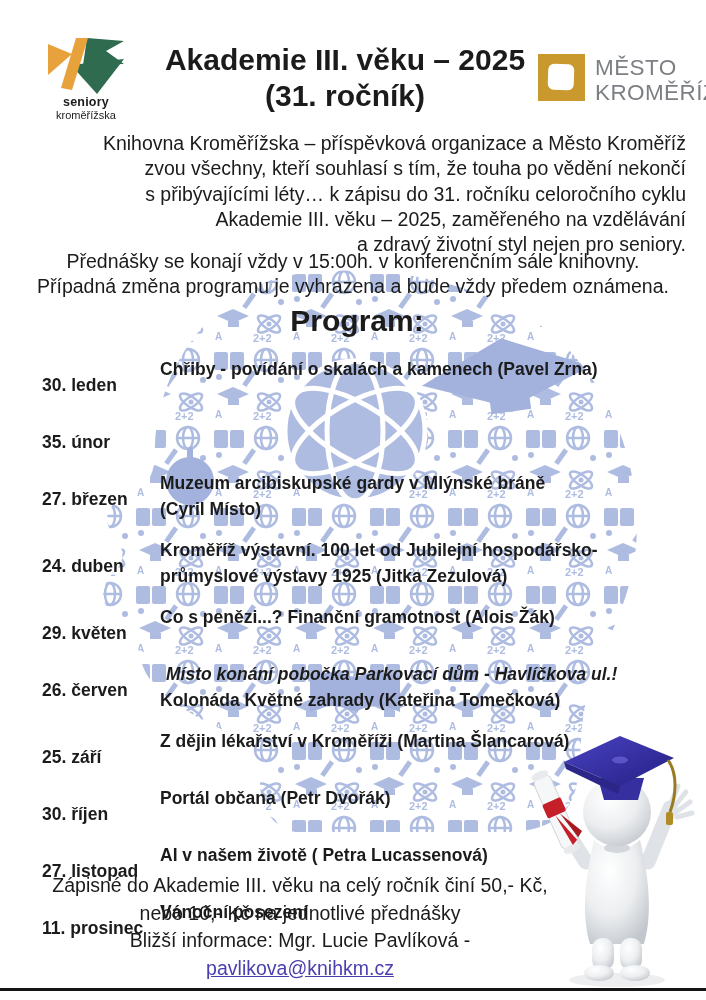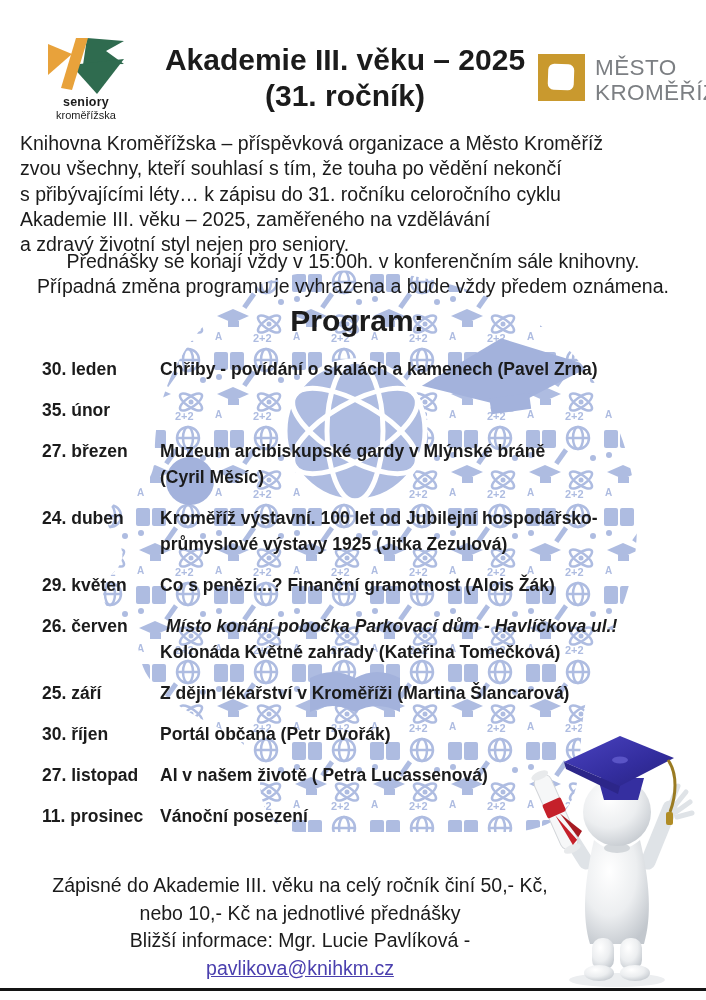--- a/index.html
+++ b/index.html
@@ -16,31 +16,31 @@
   .lib-logo .l1{font-weight:bold;font-size:12.5px;letter-spacing:.2px;line-height:13px;margin-top:2px;}
   .lib-logo .l2{font-size:11px;line-height:13px;}
   .title{position:absolute;left:140px;top:42px;width:410px;text-align:center;
          font-size:30px;font-weight:bold;line-height:36px;z-index:1;}
   .city-logo{position:absolute;left:538px;top:54px;display:flex;gap:10px;align-items:flex-start;z-index:1;}
   .city-badge{width:47px;height:47px;background:#c9992e;position:relative;flex:0 0 auto;}
   .city-badge::after{content:"";position:absolute;left:10px;top:10px;width:26px;height:26px;
          background:#ffffff;border-radius:6px;transform:rotate(2deg);}
   .city-text{font-size:22.5px;line-height:25px;color:#7c7f83;letter-spacing:.4px;padding-top:1px;}
   
-  .intro{position:absolute;left:20px;top:131px;width:666px;text-align:left;
+  .intro{position:absolute;left:20px;top:131px;width:666px;text-align:right;
          font-size:19.5px;line-height:25.3px;white-space:pre-line;z-index:1;}
   .note{position:absolute;left:20px;top:249px;width:666px;text-align:center;
          font-size:19.5px;line-height:25.3px;white-space:pre-line;z-index:1;}
   .program-heading{position:absolute;left:4px;top:304px;width:706px;text-align:center;
          font-size:30px;font-weight:bold;z-index:1;}
   
   .program-list{position:absolute;left:42px;top:356px;width:655px;z-index:1;}
   .program-row{display:grid;grid-template-columns:118px 1fr;column-gap:0;
          margin-bottom:15px;font-weight:bold;font-size:17.5px;line-height:26px;}
-  .program-date{white-space:nowrap;}
+  .program-date{white-space:nowrap;margin-top:16px;}
   .desc-line{white-space:pre-wrap;}
   .desc-line.italic{font-style:italic;padding-left:6px;}
   
   .footer{position:absolute;left:0;top:872px;width:600px;text-align:center;
          font-size:19.5px;line-height:27.5px;z-index:1;}
   .footer-info{white-space:pre-line;}
   .email{color:#4a3fae;text-decoration:underline;display:inline-block;}
   
   .figure{position:absolute;left:520px;top:712px;z-index:2;}
   .bottom-line{position:absolute;left:0;top:988px;width:706px;height:3px;background:#141414;z-index:3;}
@@ -162,21 +162,21 @@
     </div>
 
     <div class="program-row">
       <div class="program-date">35. únor</div>
     </div>
 
     <div class="program-row">
       <div class="program-date">27. březen</div>
       <div class="program-desc">
           <div class="desc-line">Muzeum arcibiskupské gardy v Mlýnské bráně</div>
-          <div class="desc-line">(Cyril Měsíc)</div>
+          <div class="desc-line">(Cyril Místo)</div>
         </div>
     </div>
 
     <div class="program-row">
       <div class="program-date">24. duben</div>
       <div class="program-desc">
           <div class="desc-line">Kroměříž výstavní. 100 let od Jubilejní hospodářsko-</div>
           <div class="desc-line">průmyslové výstavy 1925 (Jitka Zezulová)</div>
         </div>
     </div>

